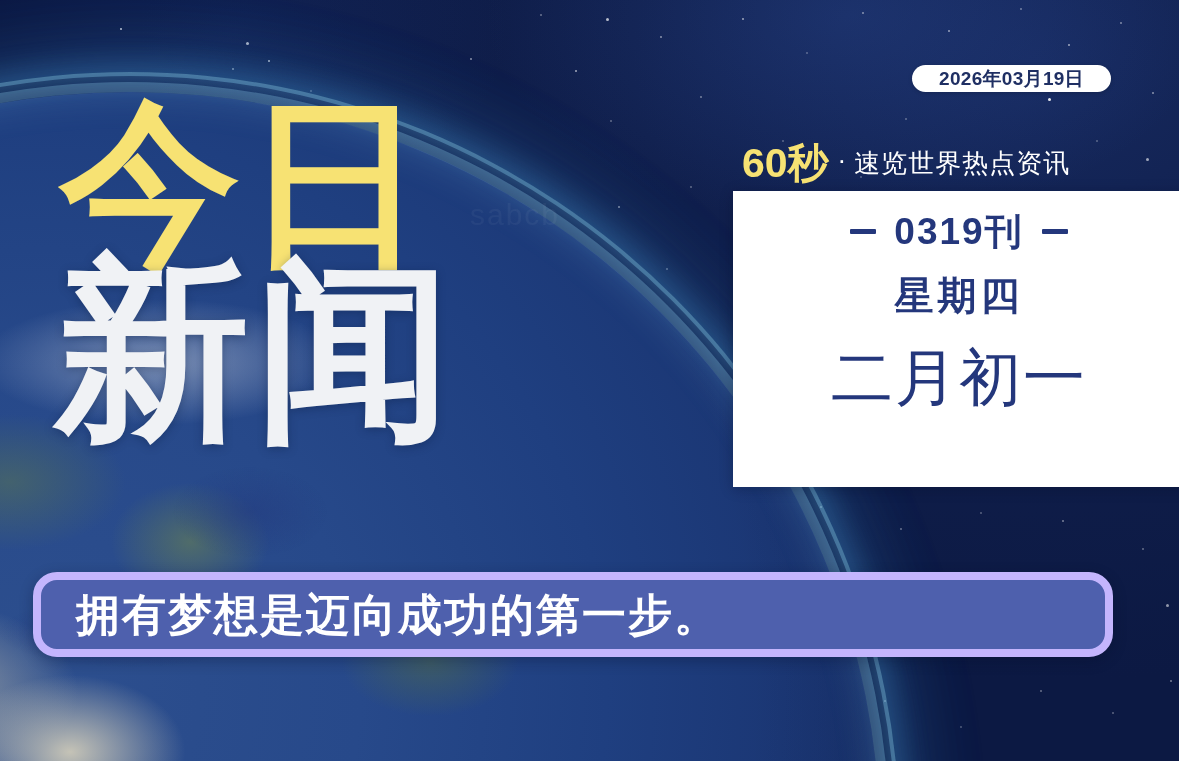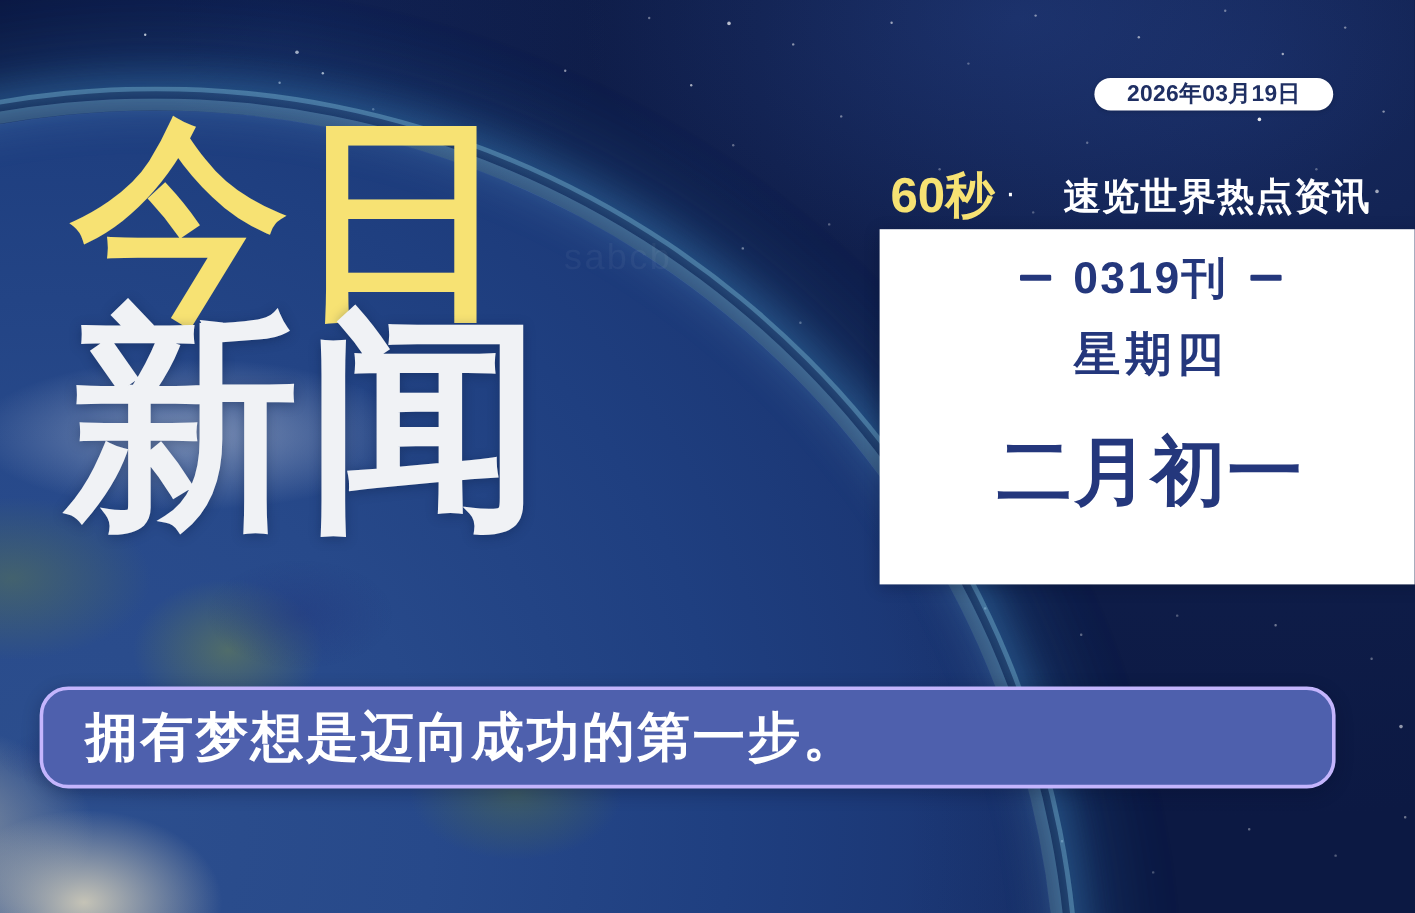--- a/index.html
+++ b/index.html
@@ -172,21 +172,21 @@
 
   
   .tagline {
     position:absolute; left:742px; top:140px;
     width:372px; height:46px;
     display:flex; align-items:center; justify-content:flex-start;
     white-space:nowrap;
   }
   .tag-60 { font-size:41px; font-weight:700; color:#f7e273; letter-spacing:0px; line-height:1; }
   .tag-dot { font-size:26px; color:#ffffff; margin:0 8px 0 9px; line-height:1; position:relative; top:-3px; }
-  .tag-rest { font-size:31px; font-weight:700; color:#ffffff; letter-spacing:1px; line-height:1;margin-left:32px; }
+  .tag-rest { font-size:26px; font-weight:400; color:#ffffff; letter-spacing:1px; line-height:1; }
 
   
   .card {
     position:absolute; left:733px; top:191px;
     width:452px; height:296px;
     background:#ffffff;
     display:flex; flex-direction:column;
     align-items:center; justify-content:flex-start;
     box-shadow:0 2px 12px rgba(5,14,40,.30);
   }
@@ -195,30 +195,30 @@
     font-size:37px; font-weight:700; color:#24377c;
     letter-spacing:2px; line-height:1; white-space:nowrap;
     display:flex; align-items:center; gap:18px;
   }
   .issue-dash { display:inline-block; width:26px; height:5px; background:#24377c; border-radius:1px; }
   .card-week {
     margin-top:26px;
     font-size:39px; font-weight:700; color:#24377c; letter-spacing:4px; line-height:1;
   }
   .card-lunar {
-    margin-top:48px;
-    font-size:62px; font-weight:700; color:#24377c; letter-spacing:2px; line-height:1;
+    margin-top:32px;
+    font-size:62px; font-weight:400; color:#24377c; letter-spacing:2px; line-height:1;
   }
 
   
   .quote-banner {
     position:absolute; left:33px; top:572px;
     width:1080px; height:85px;
     background:#4e60ad;
-    border:3px solid #c4b5fd;
+    border:8px solid #c4b5fd;
     border-radius:24px;
     display:flex; align-items:center;
     box-shadow:0 4px 14px rgba(5,14,40,.30);
   }
   .quote-text {
     margin-left:35px;
     font-size:44px; font-weight:700; color:#ffffff;
     letter-spacing:2px; line-height:1; white-space:nowrap;
   }
 </style>

